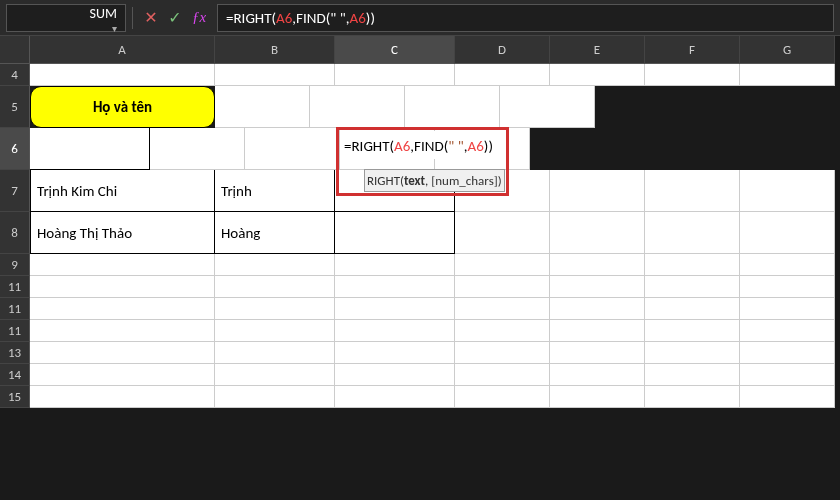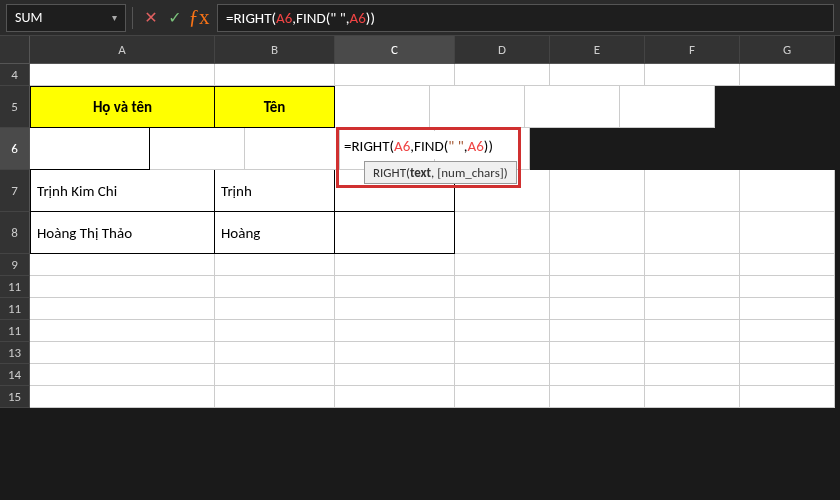--- a/index.html
+++ b/index.html
@@ -19,24 +19,25 @@
     padding: 3px 6px;
     border-bottom: 1px solid #444;
   }
   .name-box {
     width: 120px;
     height: 28px;
     background: #1e1e1e;
     border: 1px solid #555;
     color: #fff;
     display: flex;
-    align-items: center;
+    align-items: flex-end;
     padding: 0 8px;
     font-size: 14px;
     justify-content: space-between;
+    flex-direction: column;
   }
   .name-box-chevron {
     color: #aaa;
     font-size: 10px;
   }
   .fb-sep {
     width: 1px;
     height: 22px;
     background: #555;
     margin: 0 6px;
@@ -45,21 +46,21 @@
     width: 24px;
     height: 24px;
     display: flex;
     align-items: center;
     justify-content: center;
     font-size: 16px;
     cursor: pointer;
   }
   .fb-cancel { color: #e06060; }
   .fb-enter { color: #7cc47c; }
-  .fb-fx { color: #f97316; font-family: 'Times New Roman', serif; font-size: 21px; }
+  .fb-fx { color: #d946ef; font-style: italic; font-family: 'Times New Roman', serif; font-size: 15px; }
   .formula-input {
     flex: 1;
     height: 28px;
     background: #1e1e1e;
     border: 1px solid #555;
     color: #fff;
     display: flex;
     align-items: center;
     padding: 0 8px;
     font-size: 15px;
@@ -140,21 +141,21 @@
     font-weight: bold;
     justify-content: center;
     border-right: 1px solid #000;
     border-bottom: 1px solid #000;
   }
   .cell.bordered {
     border-right: 1px solid #000;
     border-bottom: 1px solid #000;
   }
   .cell.bordered-left { border-left: 1px solid #000; }
-  .cell.bordered-top { border-top: 1px solid #000; }
+  .cell.bordered-top { border-top: 1px solid #000; border-radius: 11px; }
   .cell.selected-ref {
     background: #dde8f6;
   }
   .col-A { width: 185px; }
   .col-B { width: 120px; }
   .col-C { width: 120px; }
   .col-D { width: 95px; }
   .col-E { width: 95px; }
   .col-F { width: 95px; }
   .col-G { width: 95px; }
@@ -170,24 +171,24 @@
   .formula-cell-content {
     background: #fff;
     padding: 6px 8px 4px 4px;
     font-size: 15px;
     color: #000;
     white-space: nowrap;
   }
   .tooltip {
     background: #f0f0f0;
     border: 1px solid #999;
-    padding: 3px 8px;
+    padding: 3px 2px;
     font-size: 13px;
     color: #333;
-    margin-top: 2px;
+    margin-top: 10px;
     display: inline-block;
     margin-left: 24px;
   }
   .tooltip strong { font-weight: bold; }
   .ref-a6 { color: #ef4444; }
   .str { color: #a0522d; }
 </style>
 </head>
 <body>
 
@@ -242,21 +243,20 @@
         <div class="cell col-B"></div>
         <div class="cell col-C"></div>
         <div class="cell col-D"></div>
         <div class="cell col-E"></div>
         <div class="cell col-F"></div>
         <div class="cell col-G"></div>
       </div>
 
       <div class="cell-row tall">
         <div class="cell col-A header-cell bordered-left bordered-top">Họ và tên</div>
-        <div class="cell col-C header-cell bordered-top">Tên</div>
         <div class="cell col-D"></div>
         <div class="cell col-E"></div>
         <div class="cell col-F"></div>
         <div class="cell col-G"></div>
       </div>
 
       <div class="cell-row tall">
         <div class="cell col-C bordered"></div>
         <div class="cell col-D"></div>
         <div class="cell col-E"></div>

